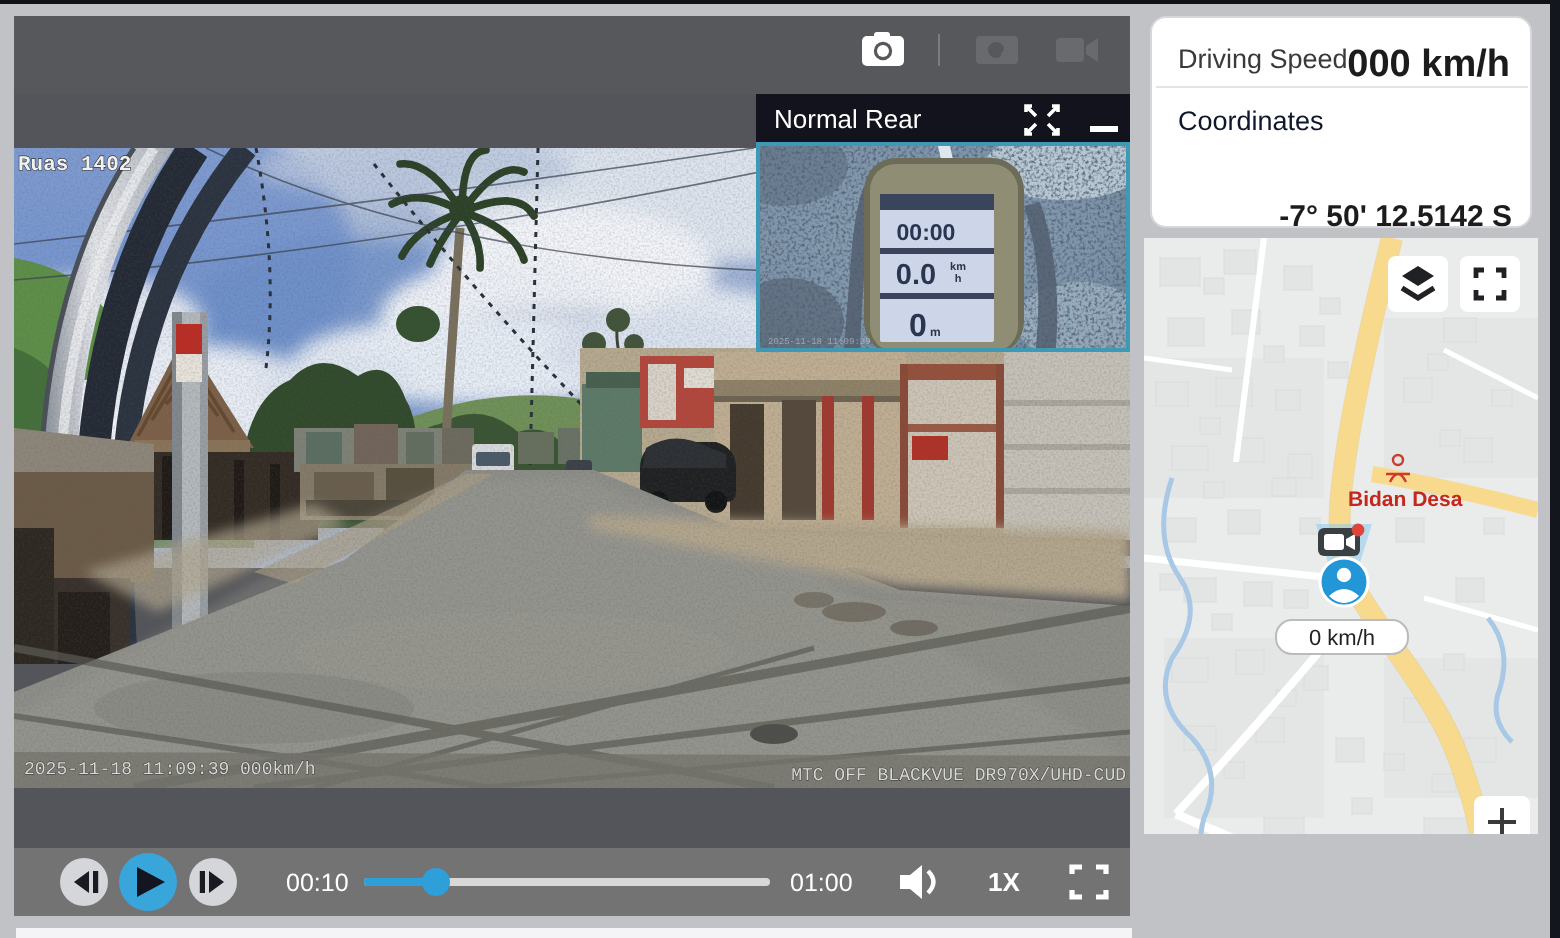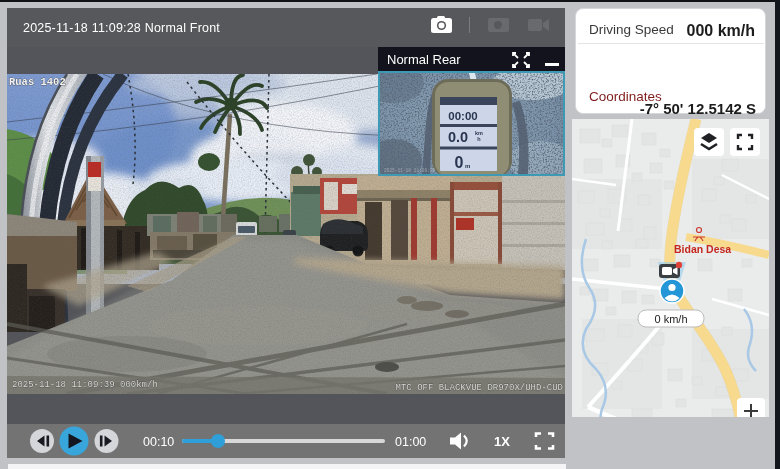--- a/index.html
+++ b/index.html
@@ -10,34 +10,33 @@
   .phead{position:absolute;left:0;top:0;width:558px;height:39px;background:#57585c;}
   .phead .t{position:absolute;left:16px;top:13px;color:#fff;font-size:12.5px;letter-spacing:0.2px;}
   .scene{position:absolute;left:0;top:66px;width:558px;height:320px;}
   .pip{position:absolute;left:371px;top:39px;width:187px;height:139px;}
   .piphead{position:absolute;left:0;top:0;width:187px;height:24px;background:#12131c;}
   .piphead .t{position:absolute;left:9px;top:5px;color:#fff;font-size:13px;}
   .pipbody{position:absolute;left:0;top:24px;width:183px;height:101px;border:2px solid #3e9ab4;}
   .controls{position:absolute;left:0;top:416px;width:558px;height:34px;background:#737373;}
   .card{position:absolute;left:575px;top:8px;width:191px;height:106px;background:#fff;border-radius:8px;border:1px solid #d6d7da;box-sizing:border-box;padding-left:16px;}
   .card .row1{position:absolute;left:13px;top:13px;font-size:13.5px;color:#3a3a3a;}
-  .card .spd{position:absolute;right:10px;top:13px;font-size:16px;font-weight:bold;color:#1c1c1c;}
+  .card .spd{position:absolute;right:10px;top:13px;font-size:19px;font-weight:bold;color:#1c1c1c;}
   .card .hr{position:absolute;left:2px;top:34px;width:186px;height:1px;background:#e4e4e6;}
-  .card .row2{position:absolute;left:13px;top:44px;font-size:13.5px;color:#7f1d1d;margin-top:36px;}
+  .card .row2{position:absolute;left:13px;top:44px;font-size:13.5px;color:#0f172a;}
   .card .c1{position:absolute;right:9px;top:63px;font-size:15px;font-weight:bold;color:#1c1c1c;margin-top:28px;}
   .card .c2{position:absolute;right:9px;top:82px;font-size:15px;font-weight:bold;color:#1c1c1c;}
   .map{position:absolute;left:572px;top:119px;width:197px;height:298px;background:#e9ebe9;overflow:hidden;}
   .botwhite{position:absolute;left:8px;top:464px;width:558px;height:5px;background:#f4f4f6;}
 </style>
 </head>
 <body>
 <div class="topline"></div>
 <div class="player">
   <div class="phead">
-    <div class="t">2025-11-18 11:09:28 Normal Front</div>
     <svg width="558" height="39" style="position:absolute;left:0;top:0">
       <g transform="translate(424,8)">
         <rect x="0" y="2" width="21" height="15" rx="2.5" fill="#fff"></rect>
         <rect x="6" y="0" width="8" height="4" rx="1.5" fill="#fff"></rect>
         <circle cx="10.5" cy="9.5" r="4.6" fill="#57585c"></circle>
         <circle cx="10.5" cy="9.5" r="3" fill="#fff"></circle>
       </g>
       <rect x="462" y="9" width="1" height="16" fill="#7b7c80"></rect>
       <g transform="translate(481,7)">
         <rect x="0" y="3" width="21" height="14" rx="2" fill="#686a6e"></rect>

